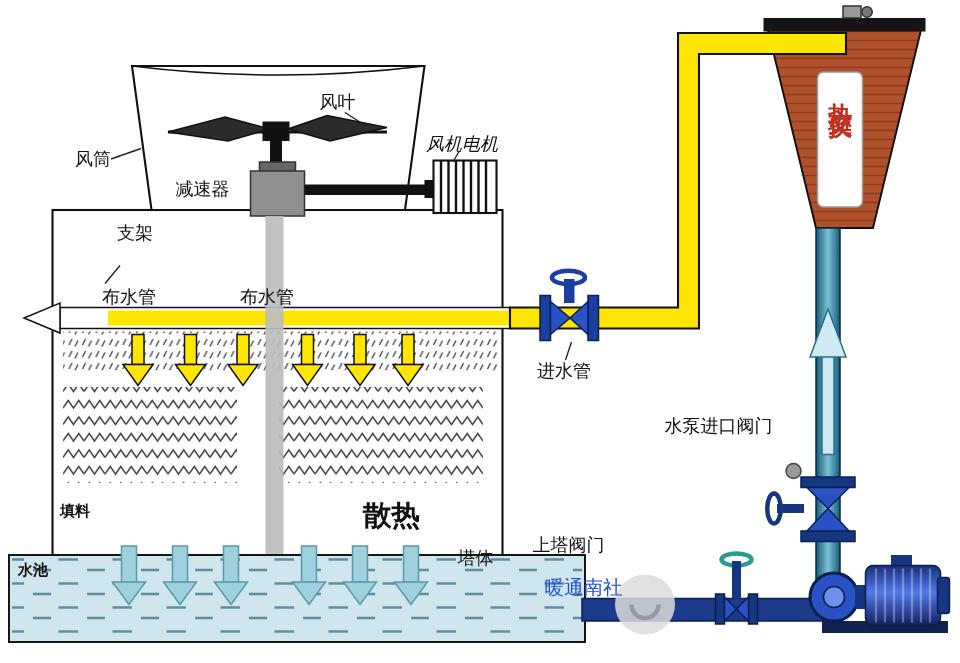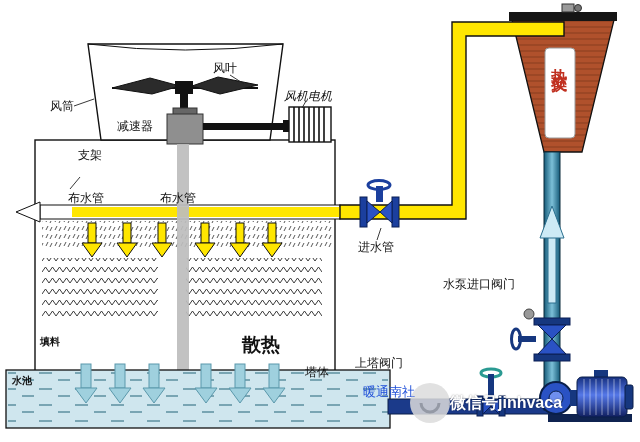--- a/index.html
+++ b/index.html
@@ -204,15 +204,14 @@
 <div class="lbl" style="left:160px;top:191px;">布水管</div>
 <div class="lbl" style="left:358px;top:240px;">进水管</div>
 <div class="lbl mid" style="left:40px;top:336px;">填料</div>
 <div class="lbl big" style="left:242px;top:334px;">散热</div>
 <div class="lbl" style="left:305px;top:365px;">塔体</div>
 <div class="lbl" style="left:355px;top:331px;margin-top:25px;">上塔阀门</div>
 <div class="lbl" style="left:443px;top:277px;">水泵进口阀门</div>
 <div class="lbl mid" style="left:12px;top:375px;text-align:center;">水池</div>
 <div class="lbl vtext" style="left:550px;top:55px;height:82px;">热交换</div>
 <div class="lbl wm1" style="left:363px;top:384px;">暖通南社</div>
-<div class="lbl wm2" style="left:450px;top:393px;">微信号jinhvaca</div>
 
 </div>
 
 </body></html>

